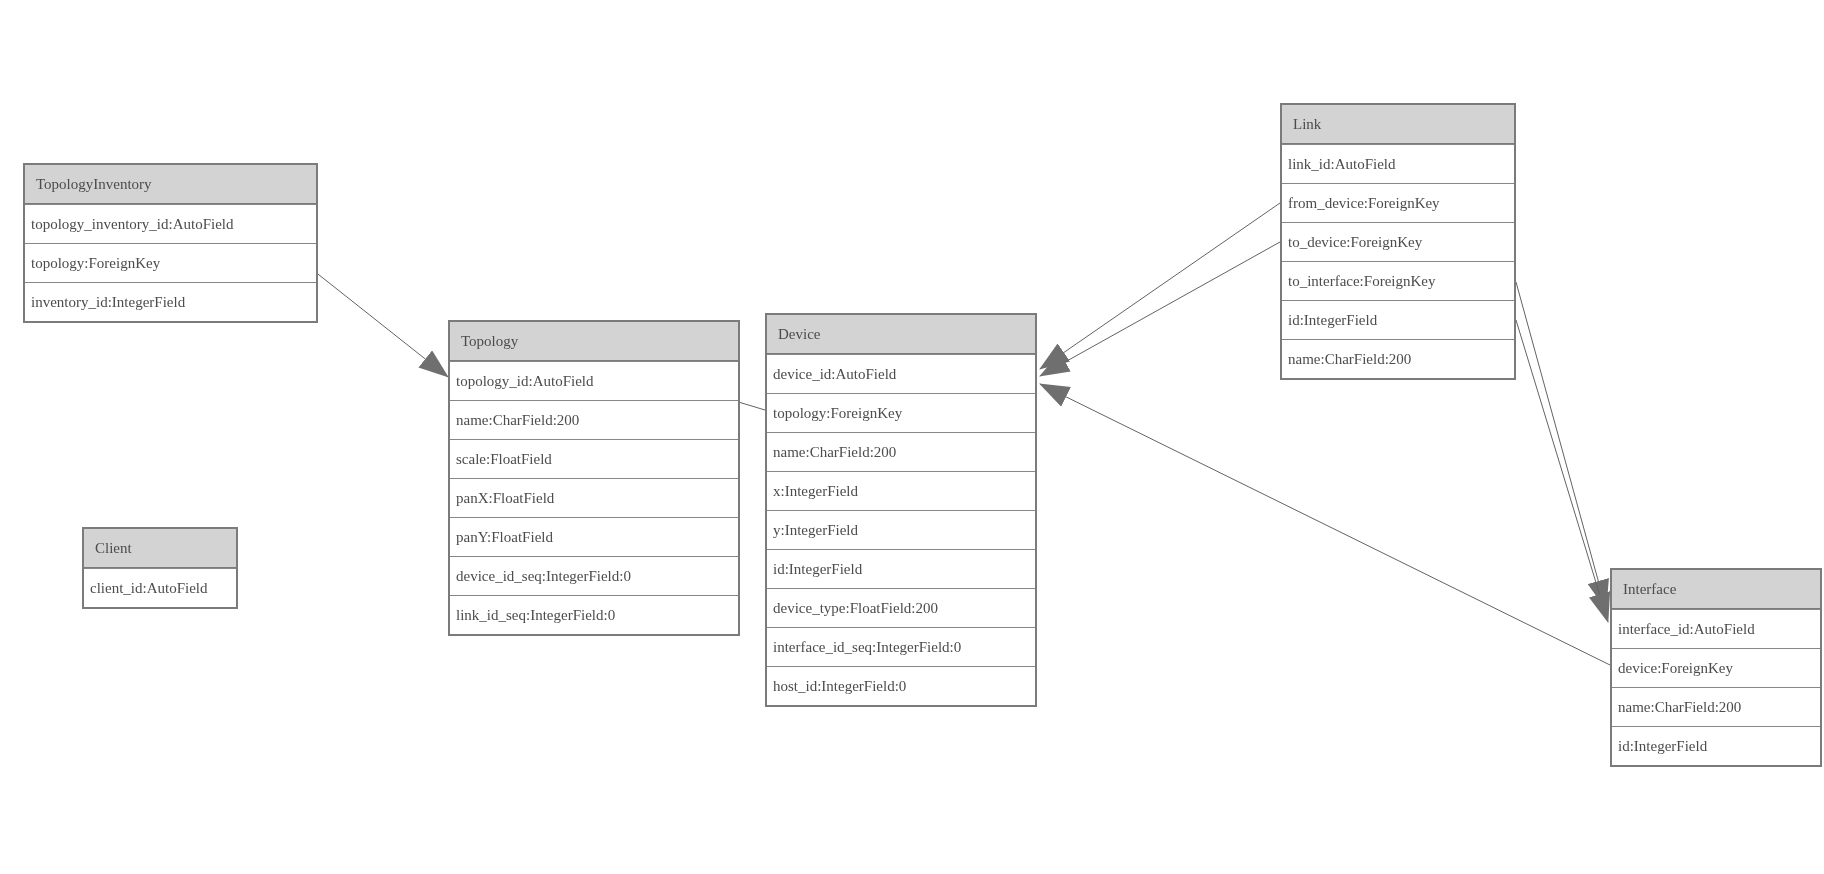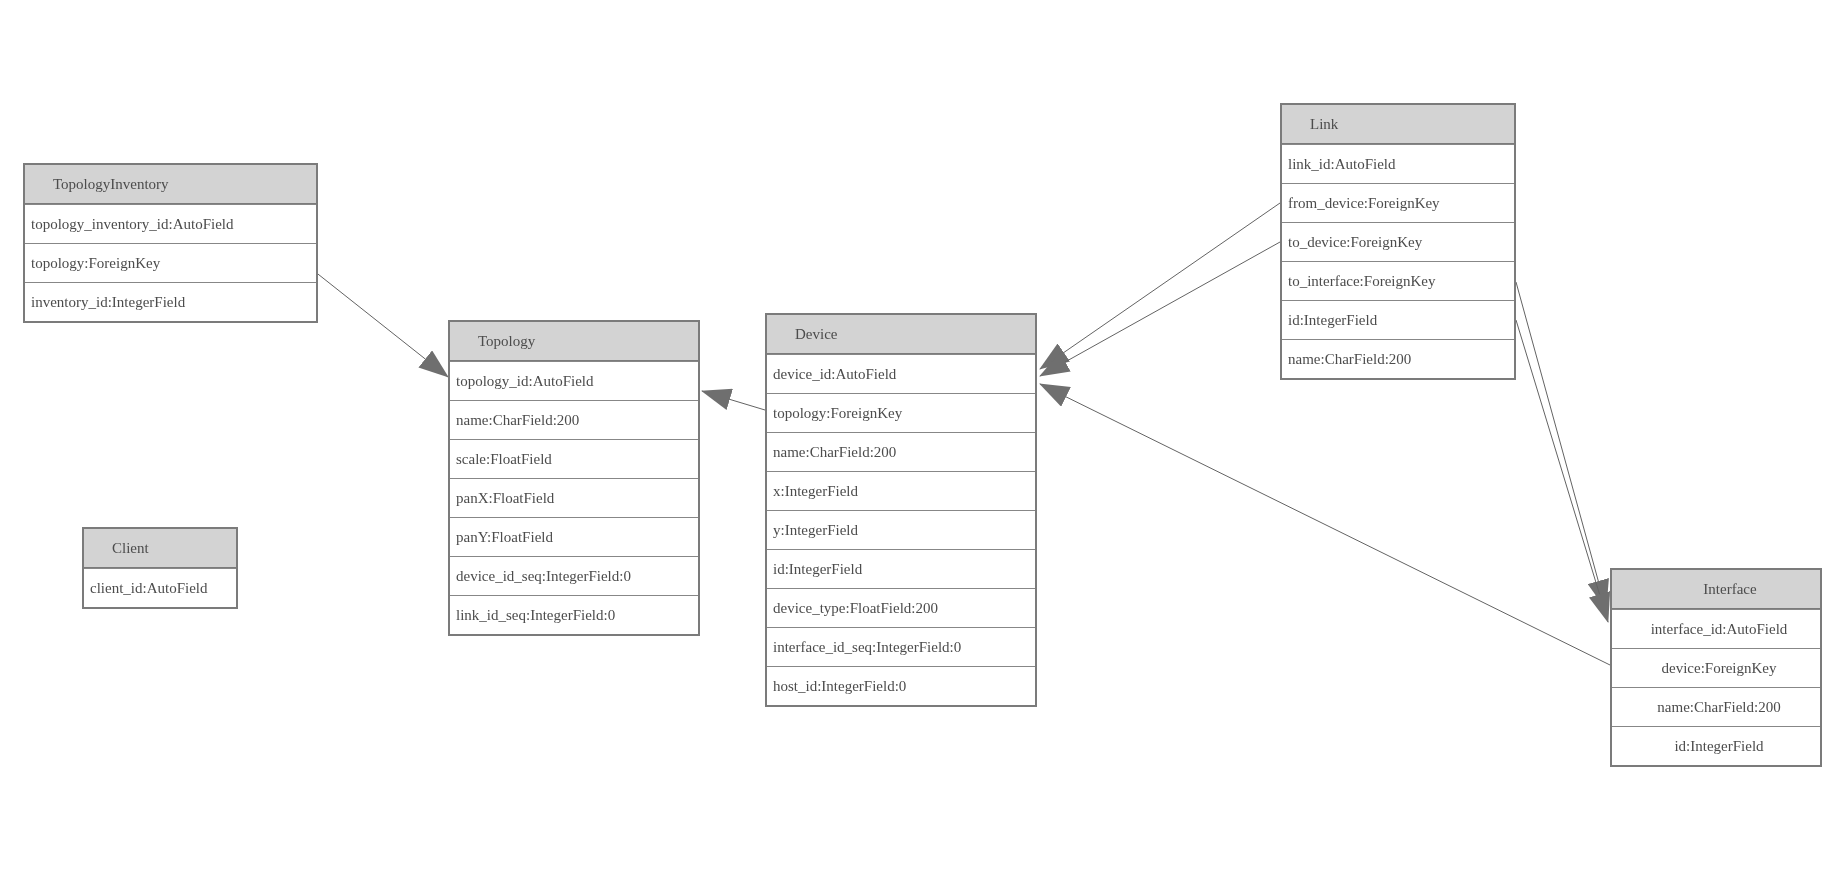--- a/index.html
+++ b/index.html
@@ -15,42 +15,42 @@
   .tbl{
     position:absolute;
     background:#ffffff;
     border:2px solid #7b7b7b;
     box-sizing:border-box;
   }
   .hdr{
     height:38px;line-height:38px;
     background:#d3d3d3;
     border-bottom:1px solid #7b7b7b;
-    padding-left:28px;
+    padding-left:11px;
     font-size:15px;
     white-space:nowrap;
     overflow:hidden;
   }
   .row{
     height:38px;line-height:38px;
     border-top:1px solid #878787;
     padding-left:6px;
     font-size:15px;
     background:#ffffff;
     white-space:nowrap;
     overflow:hidden;
   }
   .row:first-of-type{border-top:none;}
   
   .t-ti{left:23px;top:163px;width:295px;}
-  .t-topology{left:448px;top:320px;width:252px;}
+  .t-topology{left:448px;top:320px;width:292px;}
   .t-client{left:82px;top:527px;width:156px;}
   .t-device{left:765px;top:313px;width:272px;}
   .t-link{left:1280px;top:103px;width:236px;}
-  .t-interface{left:1610px;top:568px;width:212px;text-align:center;}
+  .t-interface{left:1610px;top:568px;width:212px;}
 </style>
 </head>
 <body>
 
 <div class="canvas">
 
   <svg class="edges" viewBox="0 0 1824 874" xmlns="http://www.w3.org/2000/svg">
     <defs>
       <marker id="arrow" markerUnits="userSpaceOnUse" markerWidth="30" markerHeight="22" refX="29" refY="11" orient="auto">
         <path d="M0,0 L30,11 L0,22 Z" fill="#6f6f6f"></path>

